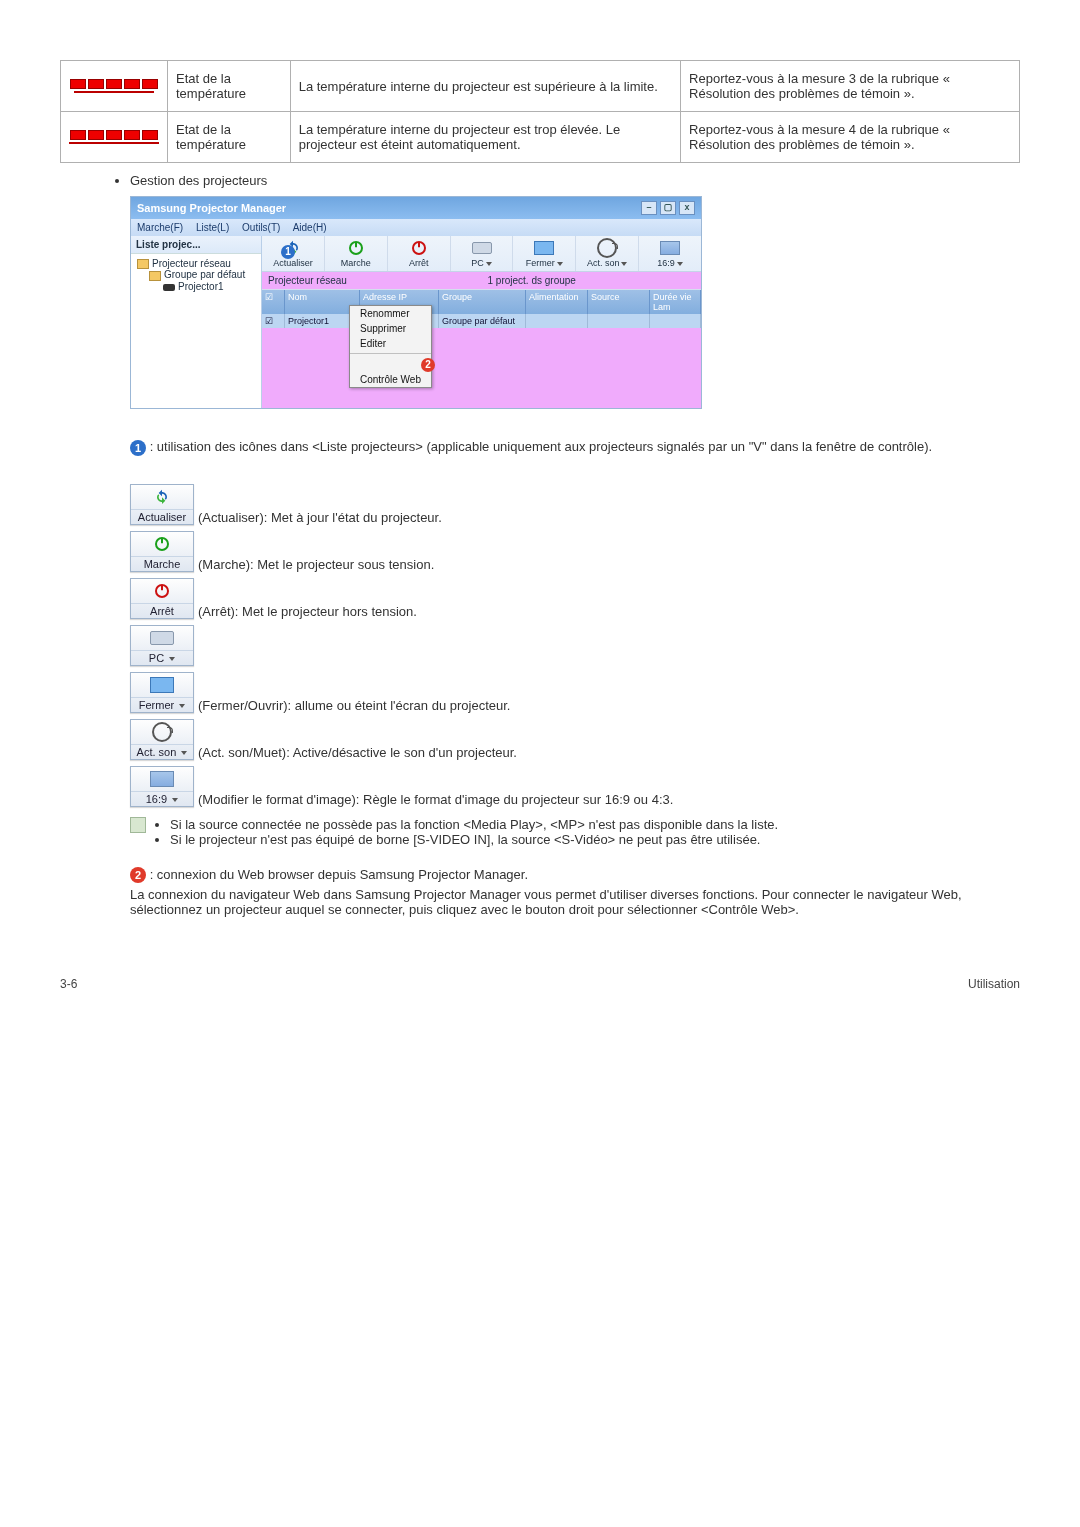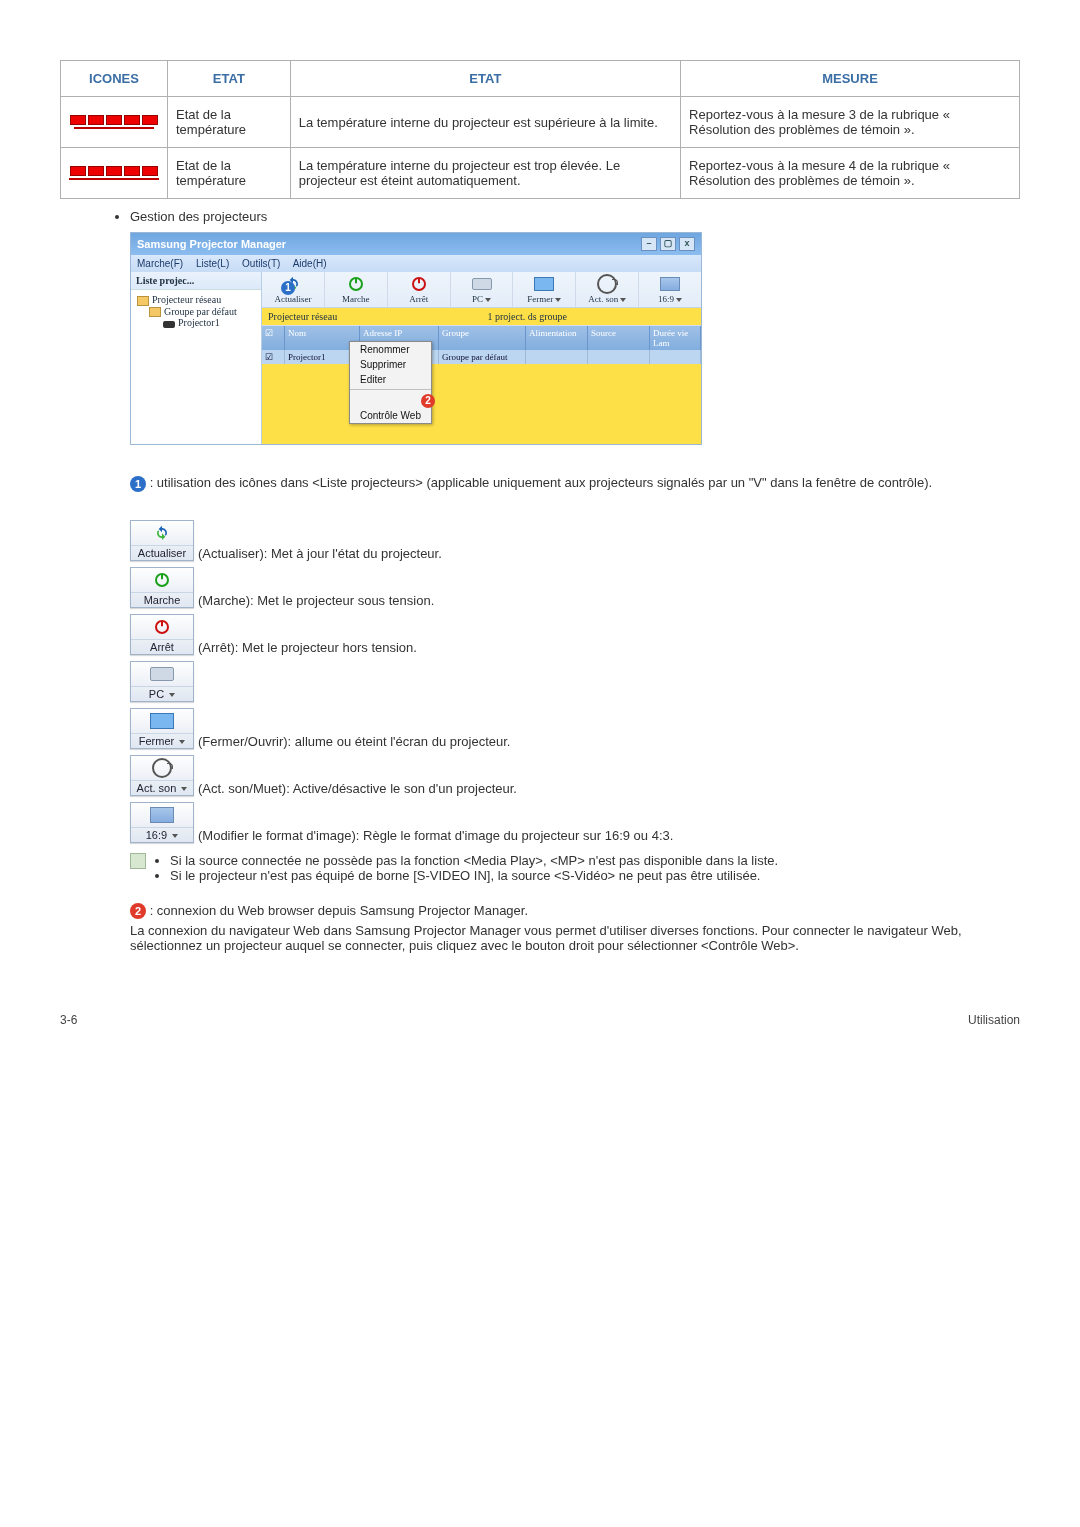--- a/index.html
+++ b/index.html
@@ -45,21 +45,21 @@
     color:#fff; font-size:11px; font-weight:bold;
     padding:4px 6px; display:flex; justify-content:space-between; align-items:center;
   }
   .winbtn{display:flex; gap:3px;}
   .winbtn span{width:14px;height:12px;background:#d7e6f7;border:1px solid #6a90c0;display:inline-block;font-size:9px;text-align:center;line-height:10px;color:#355;}
   .menu-bar{
     background: linear-gradient(#d9e8fb,#c6dbf5);
     font-size:10px; color:#1b3b6b; padding:3px 6px;
   }
   .menu-bar span{margin-right:10px;}
-  .app-body{display:flex; background:#fde047;font-family:Liberation Serif, serif;}
+  .app-body{display:flex; background:#f0abfc;}
   .sidebar{width:130px; border-right:1px solid #b9cfe8; background:#fff;}
   .sb-hdr{background:linear-gradient(#eaf2fc,#dce9f9); font-size:10px; font-weight:bold; color:#234; padding:3px 5px; border-bottom:1px solid #cdd;}
   .tree{font-size:10px; color:#234; padding:4px 4px 40px;}
   .tree .n1{padding-left:2px;}
   .tree .n2{padding-left:14px;}
   .tree .n3{padding-left:28px;}
   .folder{display:inline-block;width:10px;height:8px;background:#f4c864;border:1px solid #b8923c;margin-right:3px;vertical-align:middle;}
   .proj-ic{display:inline-block;width:12px;height:7px;background:#333;border-radius:2px;margin-right:3px;vertical-align:middle;}
   .mainpane{flex:1;}
   .toolbar{display:flex; background:linear-gradient(#eef4fb,#e3edf9); border-bottom:1px solid #c5d4e8;}
@@ -106,26 +106,20 @@
   .snd{width:16px;height:16px;border-radius:50%;border:2px solid #555;position:relative;}
   .snd::after{content:"";position:absolute;right:-3px;top:3px;width:5px;height:5px;border:1px solid #555;border-left:none;border-bottom:none;border-radius:0 4px 0 0;}
   .aspect{width:18px;height:12px;border:1px solid #6a8bb4;background:linear-gradient(#a7c6ea,#86ade0);}
   .content-block{position:relative;}
 </style>
 </head>
 <body>
 
 <table class="main">
   <tbody>
-      <tr>
-    <th>ICONES</th>
-    <th>ETAT</th>
-    <th>ETAT</th>
-    <th>MESURE</th>
-  </tr>
   <tr>
     <td style="text-align:center;">
       <div class="icon-bars">
         <span class="bar"></span>
             <span class="bar"></span>
             <span class="bar"></span>
             <span class="bar"></span>
             <span class="bar"></span>
       </div>
       <div class="level"></div>

